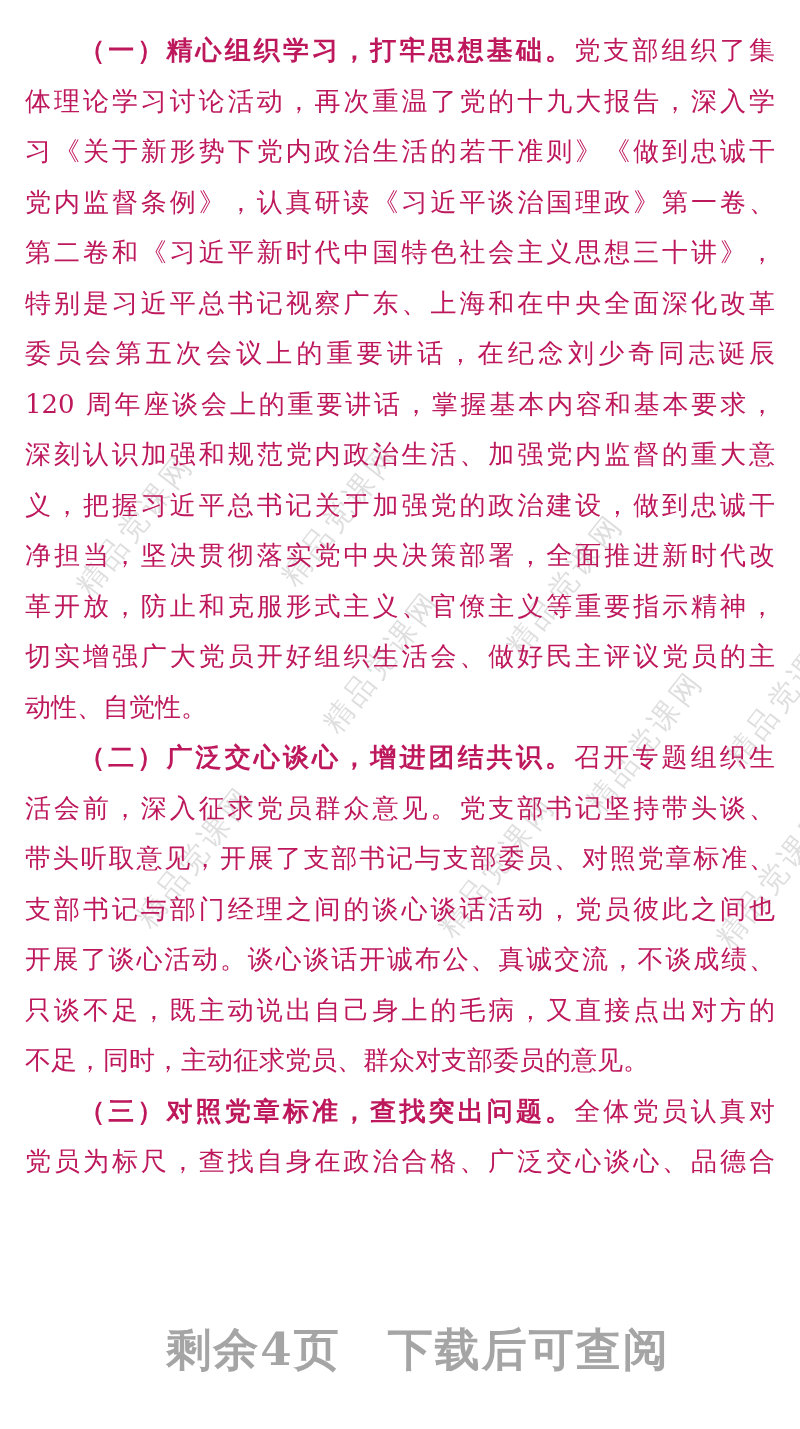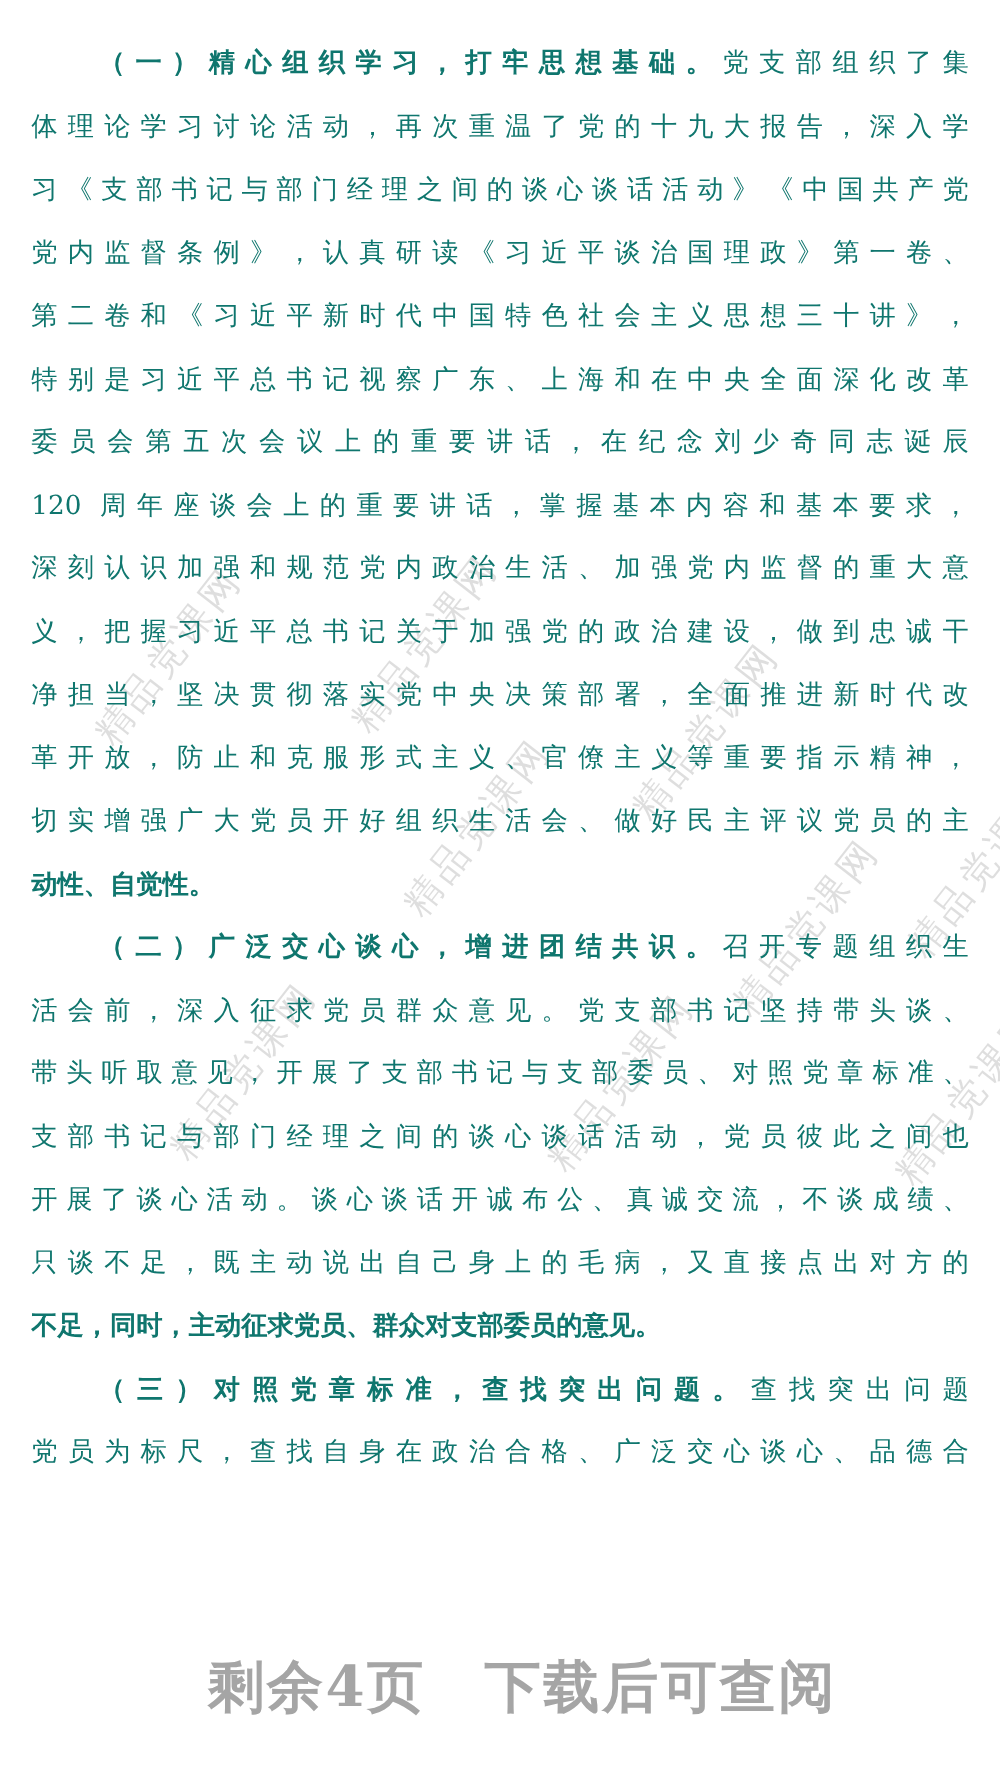--- a/index.html
+++ b/index.html
@@ -30,32 +30,31 @@
   }
   .doc-body {
     position: absolute;
     left: 25px;
     top: 25px;
     width: 750px;
   }
   .line {
     height: 50.5px;
     line-height: 50.5px;
-    font-size: 21px;
-    color: #0f766e;
+    font-size: 26px;
+    color: #be185d;
     text-align: justify;
     text-align-last: justify;
     overflow: hidden;
   }
   .line.indent {
     text-indent: 54px;
   }
   .line.last {
     text-align-last: left;
-    font-weight: bold;
   }
   .seg-b {
     font-weight: bold;
   }
   .footer-note {
     position: absolute;
     left: 0;
     right: 0;
     top: 1320px;
     text-align: center;
@@ -77,36 +76,36 @@
       <span style="left: 785px; top: 695px; color: rgba(0, 0, 0, 0.13);">精品党课网</span>
       <span style="left: 382px; top: 662px; color: rgba(0, 0, 0, 0.13);">精品党课网</span>
       <span style="left: 195px; top: 857px; color: rgba(0, 0, 0, 0.13);">精品党课网</span>
       <span style="left: 497px; top: 866px; color: rgba(0, 0, 0, 0.13);">精品党课网</span>
       <span style="left: 775px; top: 877px; color: rgba(0, 0, 0, 0.13);">精品党课网</span>
       <span style="left: 645px; top: 742px; color: rgba(0, 0, 0, 0.13);">精品党课网</span>
     </div>
   <div class="doc-body">
       <div class="line indent"><span class="seg-b">（一）精心组织学习，打牢思想基础。</span><span class="seg-r">党支部组织了集</span></div>
       <div class="line"><span class="seg-r">体理论学习讨论活动，再次重温了党的十九大报告，深入学</span></div>
-      <div class="line"><span class="seg-r">习《支部书记与部门经理之间的谈心谈话活动》《中国共产党</span></div>
+      <div class="line"><span class="seg-r">习《关于新形势下党内政治生活的若干准则》《做到忠诚干</span></div>
       <div class="line"><span class="seg-r">党内监督条例》，认真研读《习近平谈治国理政》第一卷、</span></div>
       <div class="line"><span class="seg-r">第二卷和《习近平新时代中国特色社会主义思想三十讲》，</span></div>
       <div class="line"><span class="seg-r">特别是习近平总书记视察广东、上海和在中央全面深化改革</span></div>
       <div class="line"><span class="seg-r">委员会第五次会议上的重要讲话，在纪念刘少奇同志诞辰</span></div>
       <div class="line"><span class="seg-r">120 周年座谈会上的重要讲话，掌握基本内容和基本要求，</span></div>
       <div class="line"><span class="seg-r">深刻认识加强和规范党内政治生活、加强党内监督的重大意</span></div>
       <div class="line"><span class="seg-r">义，把握习近平总书记关于加强党的政治建设，做到忠诚干</span></div>
       <div class="line"><span class="seg-r">净担当，坚决贯彻落实党中央决策部署，全面推进新时代改</span></div>
       <div class="line"><span class="seg-r">革开放，防止和克服形式主义、官僚主义等重要指示精神，</span></div>
       <div class="line"><span class="seg-r">切实增强广大党员开好组织生活会、做好民主评议党员的主</span></div>
       <div class="line last"><span class="seg-r">动性、自觉性。</span></div>
       <div class="line indent"><span class="seg-b">（二）广泛交心谈心，增进团结共识。</span><span class="seg-r">召开专题组织生</span></div>
       <div class="line"><span class="seg-r">活会前，深入征求党员群众意见。党支部书记坚持带头谈、</span></div>
       <div class="line"><span class="seg-r">带头听取意见，开展了支部书记与支部委员、对照党章标准、</span></div>
       <div class="line"><span class="seg-r">支部书记与部门经理之间的谈心谈话活动，党员彼此之间也</span></div>
       <div class="line"><span class="seg-r">开展了谈心活动。谈心谈话开诚布公、真诚交流，不谈成绩、</span></div>
       <div class="line"><span class="seg-r">只谈不足，既主动说出自己身上的毛病，又直接点出对方的</span></div>
       <div class="line last"><span class="seg-r">不足，同时，主动征求党员、群众对支部委员的意见。</span></div>
-      <div class="line indent"><span class="seg-b">（三）对照党章标准，查找突出问题。</span><span class="seg-r">查找突出问题</span></div>
+      <div class="line indent"><span class="seg-b">（三）对照党章标准，查找突出问题。</span><span class="seg-r">全体党员认真对</span></div>
       <div class="line"><span class="seg-r">党员为标尺，查找自身在政治合格、广泛交心谈心、品德合</span></div>
     </div>
   <div class="footer-note" style="color: rgb(165, 165, 165);">剩余4页　下载后可查阅</div>
 </div>
 
 </body></html>

